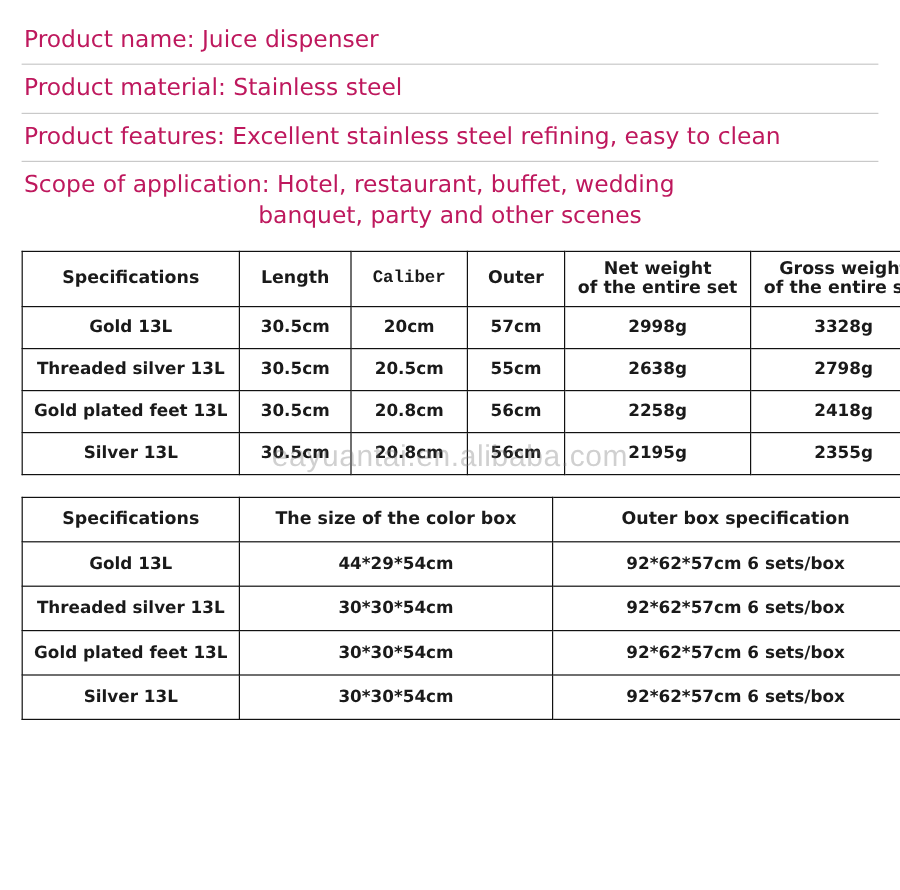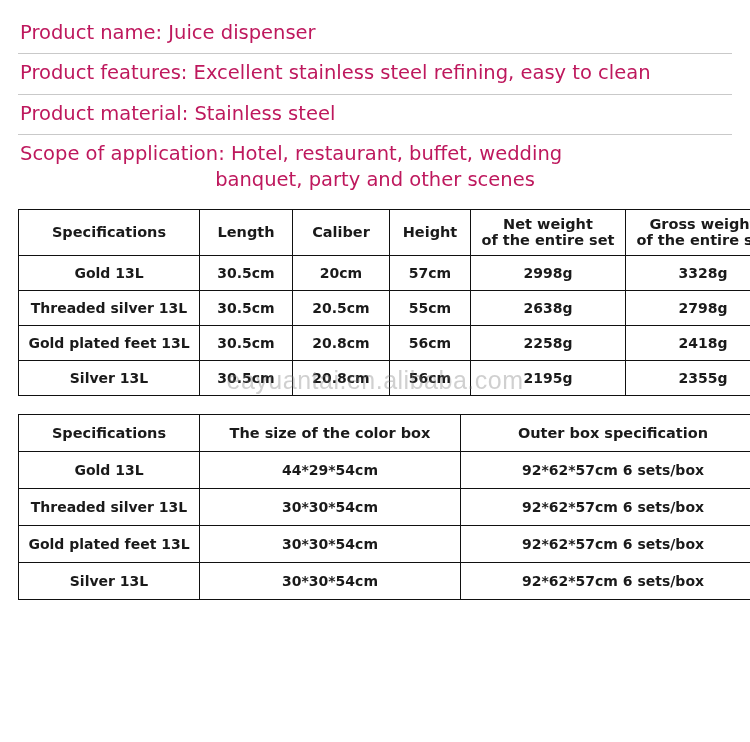--- a/index.html
+++ b/index.html
@@ -69,21 +69,21 @@
     font-weight: bold;
     line-height: 1.15;
   }
   table.spec th {
     font-weight: bold;
     font-size: 14.5px;
   }
   .t1 { margin-top: 8px; }
   .t1 th.c0 { width: 176px; }
   .t1 th.c1 { width: 88px; }
-  .t1 th.c2 { width: 92px; }
+  .t1 th.c2 { width: 92px; font-family: Liberation Mono, monospace; }
   .t1 th.c3 { width: 76px; }
   .t1 th.c4 { width: 150px; }
   .t1 th.c5 { width: 150px; }
   .t1 td, .t1 th { height: 22px; }
   .t2 { margin-top: 18px; }
   .t2 th.d0 { width: 176px; }
   .t2 th.d1 { width: 256px; }
   .t2 th.d2 { width: 300px; }
   .t2 td, .t2 th { height: 24px; }
   .two-line { display: block; }
@@ -105,37 +105,37 @@
 </head>
 <body>
 
 <div class="page">
 
   <div class="title">
   </div>
 
   <div class="info-list">
     <div class="info-row">Product name: Juice dispenser</div>
+    <div class="info-row">Product material: Stainless steel</div>
     <div class="info-row">Product features: Excellent stainless steel refining, easy to clean</div>
-    <div class="info-row">Product material: Stainless steel</div>
     <div class="info-row last">
       <span>Scope of application: Hotel, restaurant, buffet, wedding</span>
       <span class="value-indent">banquet, party and other scenes</span>
     </div>
   </div>
 
   <div class="tbl-wrap">
 
     <table class="spec t1">
       <thead>
         <tr>
           <th class="c0">Specifications</th>
           <th class="c1">Length</th>
           <th class="c2">Caliber</th>
-          <th class="c3">Height</th>
+          <th class="c3">Outer</th>
           <th class="c4">
             <span class="two-line">Net weight</span>
             <span class="two-line">of the entire set</span>
           </th>
           <th class="c5">
             <span class="two-line">Gross weight</span>
             <span class="two-line">of the entire set</span>
           </th>
         </tr>
       </thead>

